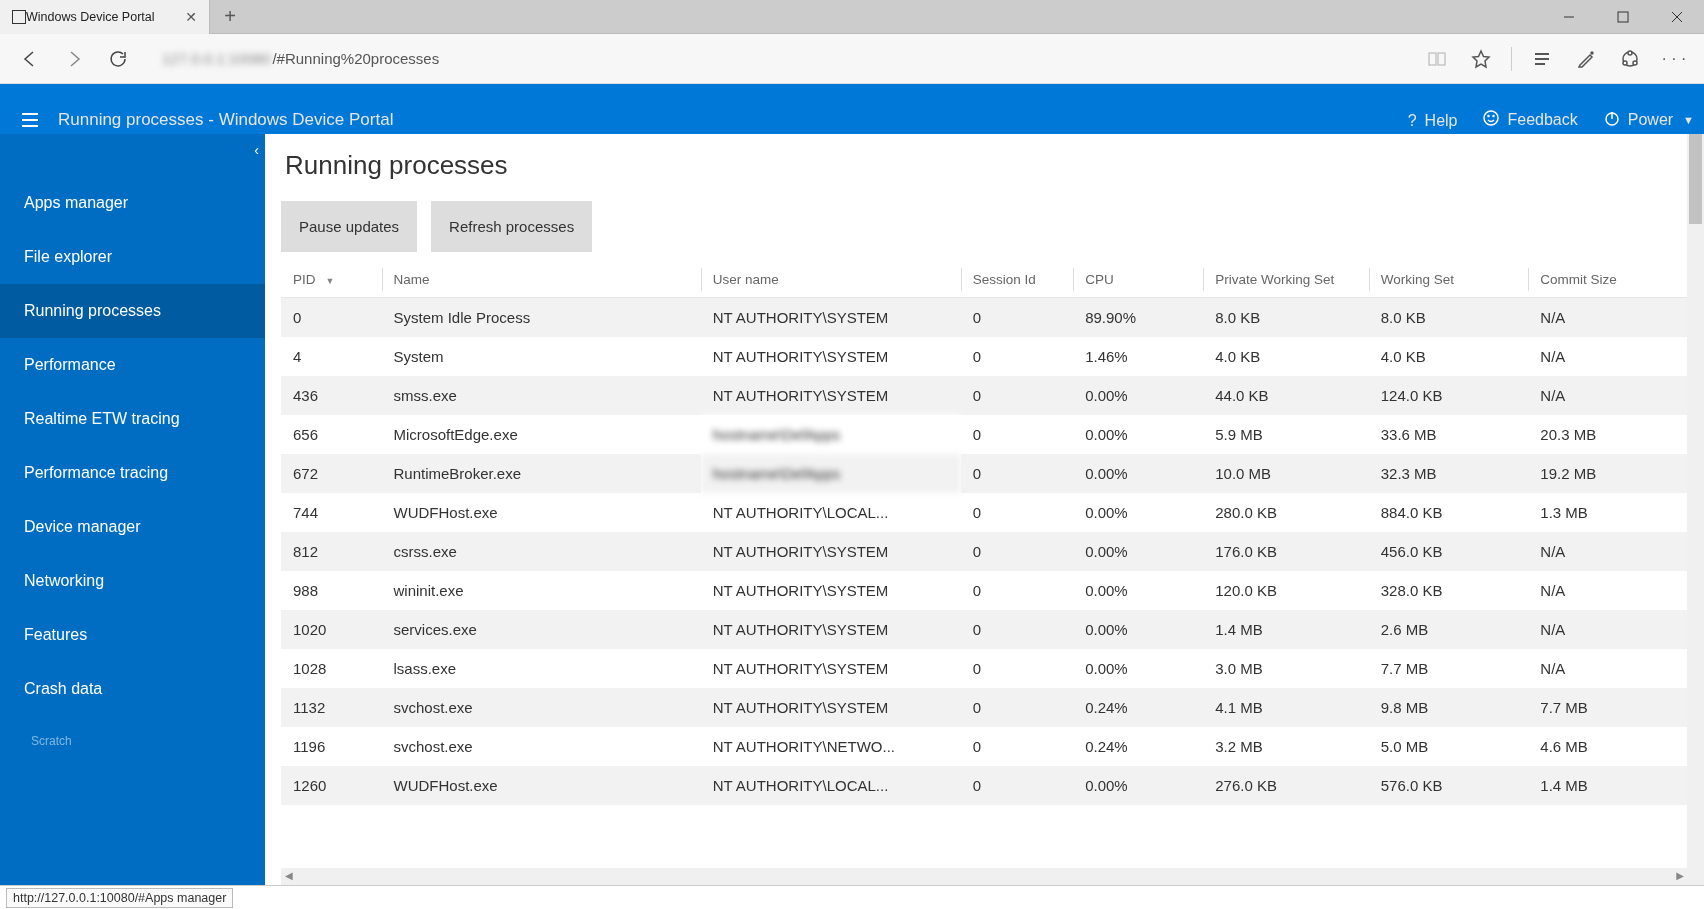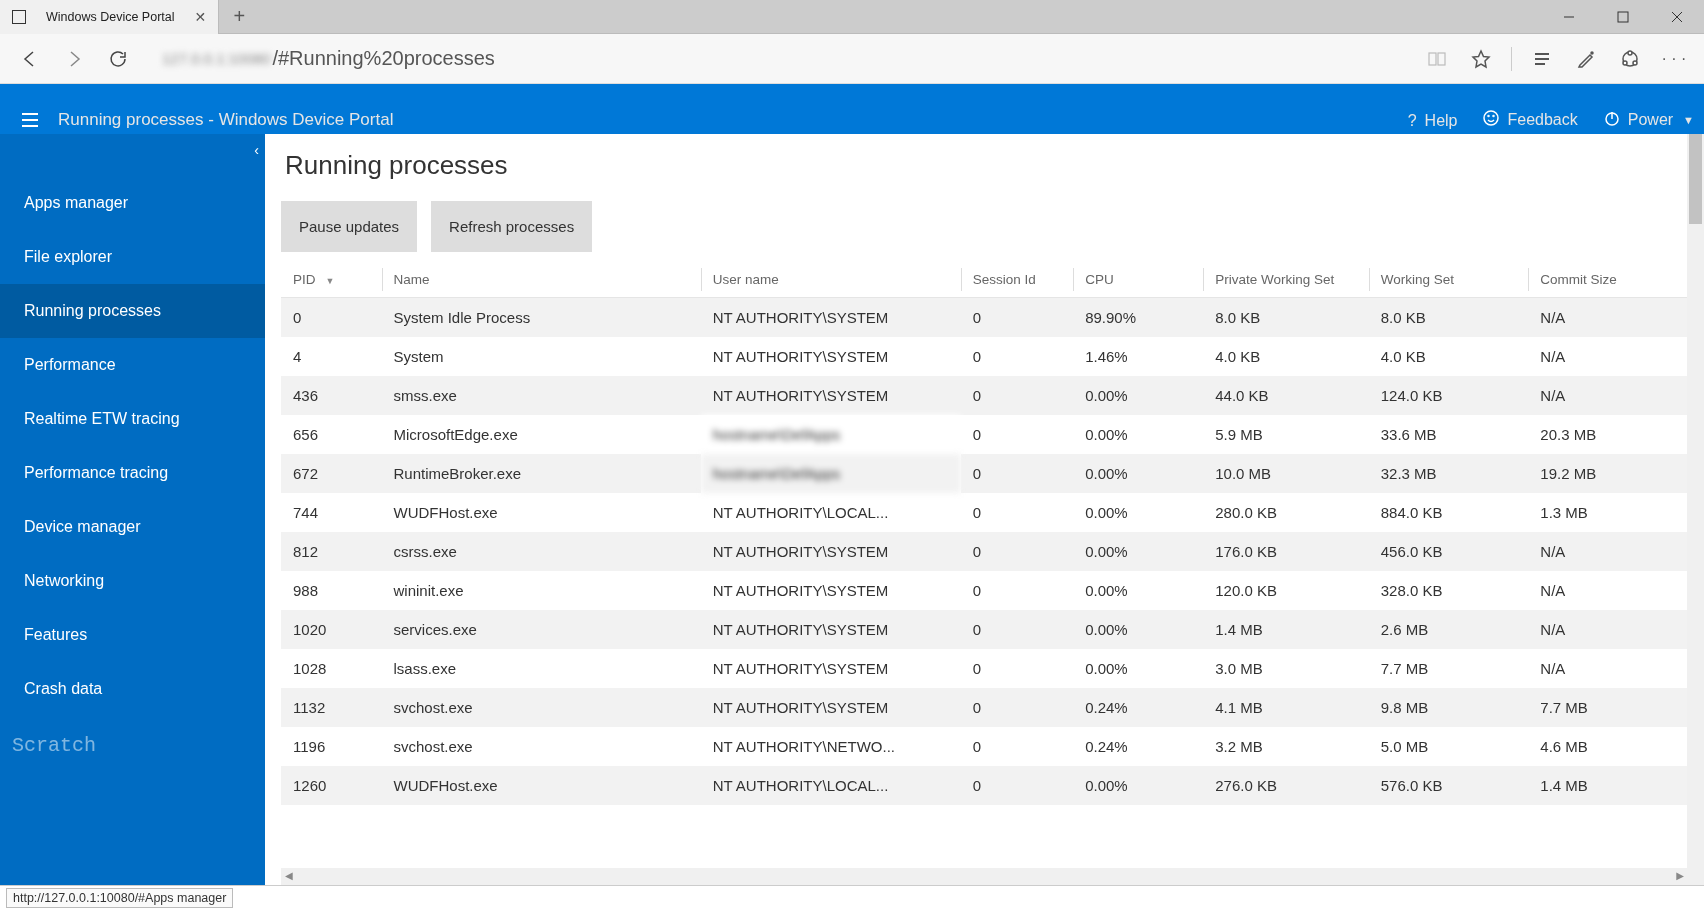--- a/index.html
+++ b/index.html
@@ -1,55 +1,55 @@
 <!DOCTYPE html>
 <html><head>
 <meta charset="utf-8">
 <style>
   * { box-sizing: border-box; margin: 0; padding: 0; }
   html, body { width: 1704px; height: 909px; font-family: "Segoe UI", Arial, sans-serif; overflow: hidden; background: #fff; }
   
   
   .titlebar { height: 34px; background: #ccc; display: flex; align-items: stretch; border-bottom: 1px solid #bbb; }
-  .tab { display: flex; align-items: center; background: #f0f0f0; padding: 12px 12px; gap: 20px; height: 34px; min-width: 210px; border-right: 1px solid #bbb; }
+  .tab { display: flex; align-items: center; background: #f0f0f0; padding: 12px 12px; gap: 0; height: 34px; min-width: 210px; border-right: 1px solid #bbb; }
   .tab-icon { width: 14px; height: 14px; border: 1px solid #333; display: inline-block; }
   .tab-title { font-size: 12.5px; color: #222; flex: 1; }
   .tab-close { font-size: 14px; color: #555; cursor: pointer; }
   .newtab { width: 40px; display: flex; align-items: center; justify-content: center; color: #555; font-size: 20px; }
   .win-spacer { flex: 1; background: #ccc; }
   .win-controls { display: flex; }
   .win-btn { width: 54px; display: flex; align-items: center; justify-content: center; color: #333; font-size: 14px; }
   .win-btn svg { stroke: #333; }
   
   
   .browsebar { height: 50px; background: #f7f7f7; display: flex; align-items: center; padding: 0 10px; gap: 4px; border-bottom: 1px solid #ddd; }
   .nav-btn { width: 40px; height: 40px; display: flex; align-items: center; justify-content: center; color: #444; }
   .addr { flex: 1; margin: 0 20px; display: flex; align-items: center; }
   .addr-blur { filter: blur(3px); color: #888; font-size: 15px; margin-right: 2px; }
-  .addr-text { font-size: 20px; color: #555; }
+  .addr-text { font-size: 15px; color: #555; }
   .tool-btn { width: 40px; height: 40px; display: flex; align-items: center; justify-content: center; color: #555; }
   .tool-sep { width: 1px; height: 24px; background: #ccc; margin: 0 6px; }
   
   
   .app-header { height: 50px; background: #0078d7; color: #e5e5e5; display: flex; align-items: flex-end; padding: 4px 10px; }
   .hamburger { width: 40px; display: flex; align-items: center; justify-content: center; }
   .hamburger svg { stroke: #fff; }
   .app-title { font-size: 17px; font-weight: 400; margin-left: 8px; }
   .hdr-spacer { flex: 1; }
   .hdr-link { display: flex; align-items: center; gap: 8px; margin-left: 26px; font-size: 16px; cursor: pointer; }
   .hdr-link .caret { font-size: 11px; margin-left: 2px; }
   
   
   .body { display: flex; height: calc(909px - 34px - 50px - 50px - 24px); }
   .sidebar { width: 265px; background: #006cc2; color: #fff; position: relative; overflow: hidden; }
   .sidebar-collapse { position: absolute; top: 8px; right: 6px; color: #fff; font-size: 14px; }
   .side-items { padding-top: 42px; }
   .side-item { padding: 18px 24px; font-size: 16px; cursor: pointer; }
   .side-item.active { background: #005ba1; }
-  .side-cut { padding: 18px 12px; font-size: 20px; opacity: 0.5; overflow: hidden; height: 20px; font-family: Liberation Mono, monospace; }
+  .side-cut { padding: 18px 31px; font-size: 12px; opacity: 0.5; overflow: hidden; height: 20px; }
   
   .main { flex: 1; background: #fff; display: flex; flex-direction: column; overflow: hidden; position: relative; }
   .page-title { font-size: 26px; font-weight: 400; color: #333; padding: 16px 20px 20px; }
   .btn-row { padding: 0 16px 10px; display: flex; gap: 14px; }
   .btn { background: #ddd; border: none; padding: 17px 18px; font-size: 15px; color: #333; cursor: pointer; font-family: inherit; }
   
   
   .tbl-wrap { flex: 1; overflow: hidden; padding: 0 16px 16px 16px; position: relative; }
   .tbl { width: 100%; border-collapse: collapse; table-layout: fixed; }
   .tbl th { text-align: left; font-weight: 400; font-size: 13.5px; color: #666; padding: 10px 12px; border-bottom: 1px solid #e5e5e5; position: relative; }

